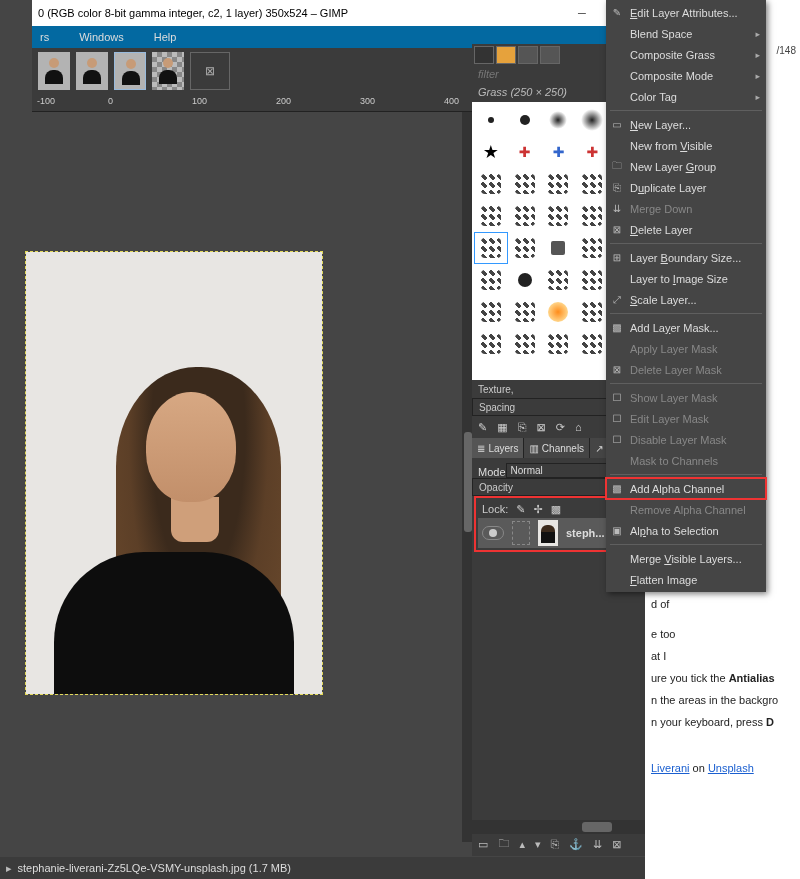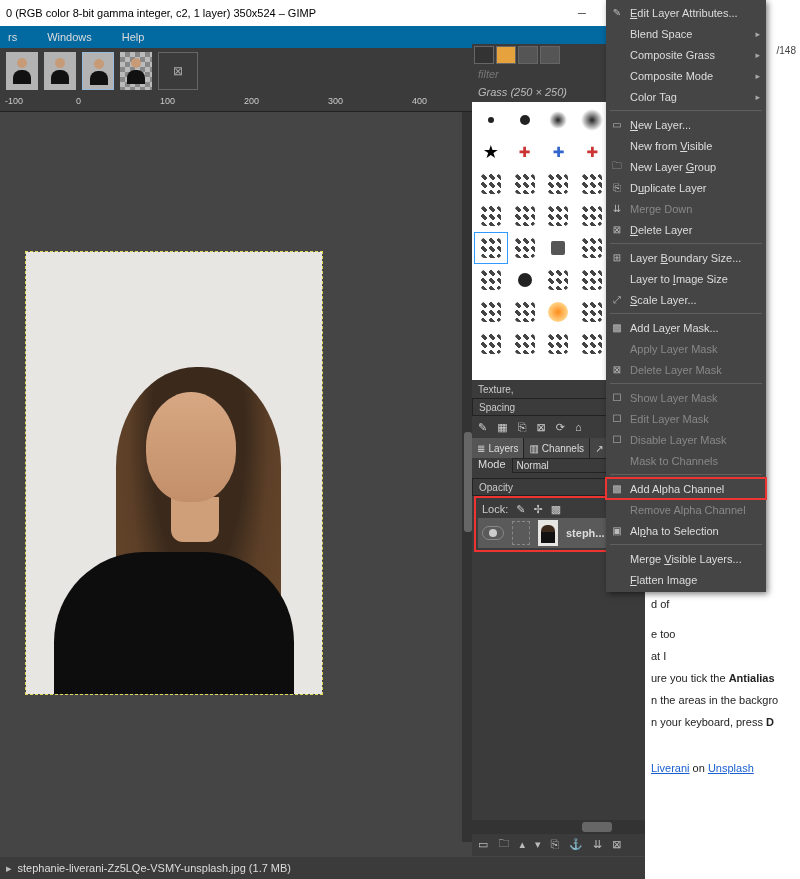--- a/index.html
+++ b/index.html
@@ -1,18 +1,18 @@
 <!DOCTYPE html>
 <html><head>
 <meta charset="utf-8">
 <style>
 * { margin: 0; padding: 0; box-sizing: border-box; font-family: "Segoe UI", Arial, sans-serif; }
 body { width: 800px; height: 879px; background: #fff; overflow: hidden; position: relative; }
 
-.app { position: absolute; left: 0; top: 0; width: 645px; height: 879px; background: #454545; color: #ddd; font-size: 11px; }
+.app { position: absolute; left: 0; top: 0; width: 645px; height: 879px; background: #454545; color: #ddd; font-size: 11px; padding-left: 32px; }
 
 .titlebar { height: 26px; background: #fff; color: #000; display: flex; align-items: center; padding: 0 6px; font-size: 11px; }
 .titlebar .spacer { flex: 1; }
 .titlebar .winbtn { width: 38px; height: 26px; display: flex; align-items: center; justify-content: center; color: #333; }
 
 .menubar { height: 22px; background: #0369a1; display: flex; align-items: center; gap: 30px; padding: 0 8px; color: #ddd; }
 
 .thumbrow { height: 46px; background: #3b3b3b; display: flex; align-items: center; gap: 6px; padding: 4px 6px; }
 .thumb { width: 32px; height: 38px; background: #b3b3b3; position: relative; }
 .thumb.checker { background: repeating-conic-gradient(#888 0 25%, #bbb 0 50%) 0 0/10px 10px; }
@@ -50,21 +50,21 @@
 .brushcell .cross { color: #c33; font-size: 14px; }
 .brushcell .splat { width: 20px; height: 20px; background: radial-gradient(#444 30%, transparent 31%), radial-gradient(#444 30%, transparent 31%) 6px 6px; background-size: 8px 8px; border-radius: 4px; }
 .brushcell.sel { outline: 1px solid #39f; }
 .brushcell .orange { width: 20px; height: 20px; background: radial-gradient(#ff8c1a, #ffdf99 80%); border-radius: 50%; }
 
 .panelrow { height: 18px; display: flex; align-items: center; padding: 0 6px; color: #ccc; font-size: 10px; }
 .iconrow { height: 22px; display: flex; align-items: center; gap: 10px; padding: 0 6px; color: #ccc; }
 .layertabs { height: 20px; display: flex; gap: 0; background: #333; }
 .ltab { padding: 2px 5px; font-size: 10px; background: #454545; border-right: 1px solid #222; display: flex; align-items: center; gap: 3px; }
 .ltab.active { background: #555; }
-.moderow { height: 20px; display: flex; align-items: flex-start; padding: 0 6px; gap: 6px; }
+.moderow { height: 20px; display: flex; align-items: flex-end; padding: 0 6px; }
 .select { background: #3b3b3b; border: 1px solid #222; color: #ddd; font-size: 10px; padding: 1px 4px; flex: 1; }
 
 .layerlist { border: 2px solid #e33; margin: 0 2px; padding: 2px; }
 .lockrow { height: 18px; display: flex; align-items: center; gap: 8px; padding: 0 4px; color: #ccc; }
 .layerrow { height: 30px; display: flex; align-items: center; gap: 8px; padding: 2px 4px; background: #5a5a5a; }
 .eye { width: 22px; height: 14px; border: 1px solid #888; border-radius: 8px; position: relative; }
 .eye::after { content: ""; position: absolute; left: 6px; top: 2px; width: 8px; height: 8px; background: #ccc; border-radius: 50%; }
 .linkslot { width: 18px; height: 24px; border: 1px dashed #888; }
 .layerthumb { width: 20px; height: 26px; background: #e8e6e3; position: relative; }
 .layerthumb .mini { position: absolute; left: 3px; top: 5px; width: 14px; height: 18px; background: linear-gradient(#3b2a1c 40%, #111 40%); border-radius: 6px 6px 0 0; }

